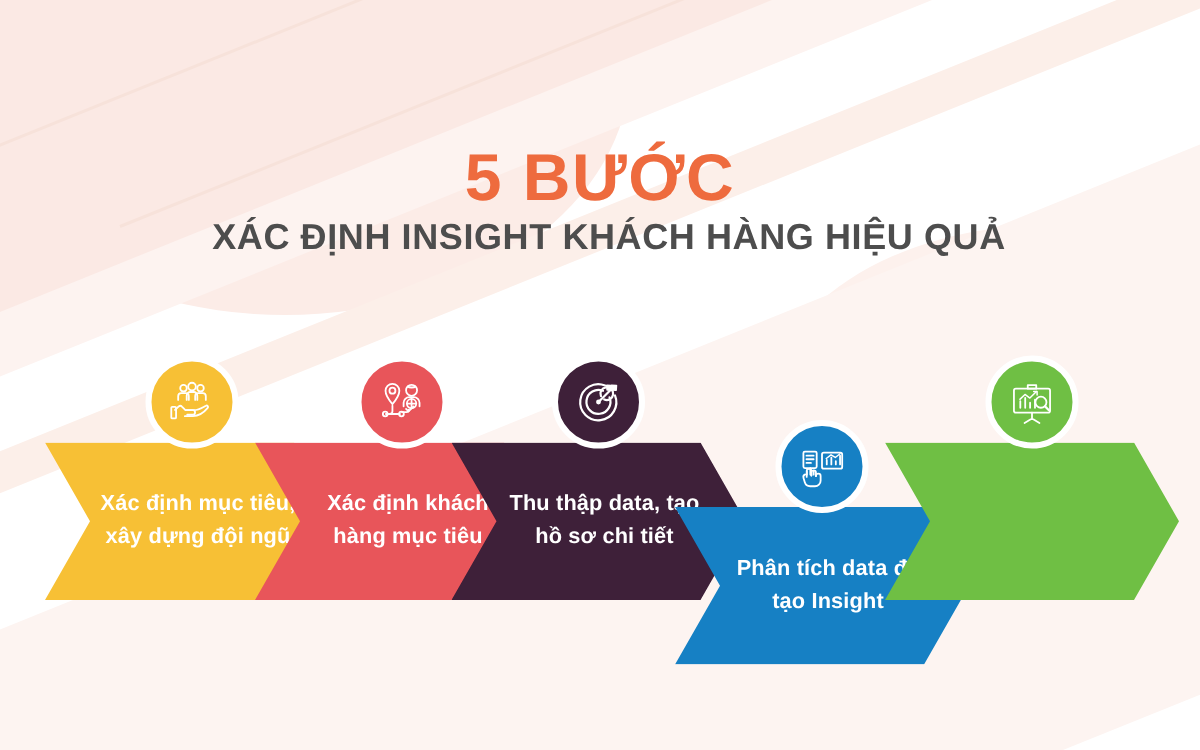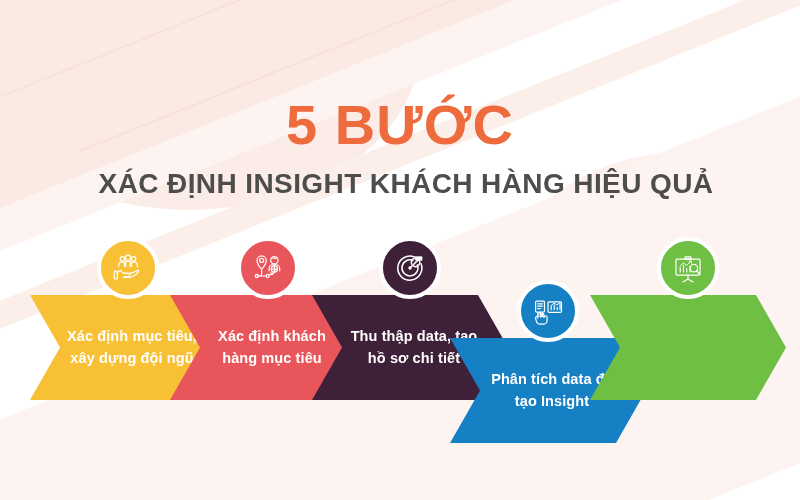--- a/index.html
+++ b/index.html
@@ -82,34 +82,34 @@
   
   .heading {
     position: absolute;
     top: 96px;
     left: 0;
     width: 800px;
     text-align: center;
     z-index: 5;
   }
   .title-main {
-    font-size: 56px;
+    font-size: 44px;
     font-weight: bold;
     letter-spacing: 1px;
     color: #ee6b3e;
     line-height: 1.05;
     margin: 0;
   }
   .title-sub {
-    font-size: 28px;
+    font-size: 24px;
     font-weight: bold;
     letter-spacing: 0.4px;
     color: #4d4d4d;
     line-height: 1.1;
-    margin: 14px 0 0 0;
+    margin: 4px 0 0 0;
     white-space: nowrap;
     padding-left: 12px;
   }
 
   
   .steps {
     position: absolute;
     left: 0;
     top: 0;
     width: 800px;
@@ -223,21 +223,21 @@
           <path d="M15 27.5v5.3c0 1.4-1.1 2.5-2.5 2.5H9.2"></path>
           <path d="M24 33.5h4.2c1.2 0 2.2-1 2.2-2.2"></path>
           <path d="M9 35.3h13"></path>
           <circle cx="8.2" cy="35.3" r="2.2"></circle>
           <circle cx="23.5" cy="35.3" r="2.2"></circle>
           <path d="M27.8 30.5l2.4 2.4 4.6-4.8"></path>
         </svg>
       </div>
     </div>
 
-    <div class="step" style="left:312px;">
+    <div class="step" style="left:301px;">
       <div class="arrow" style="background:#3e2039;"></div>
       <div class="step-label">Thu thập data, tạo hồ sơ chi tiết</div>
       <div class="icon-badge" style="left:67px; background:#3e2039;">
         <svg viewBox="0 0 48 48" fill="none" stroke="#ffffff" stroke-width="2.1" stroke-linecap="round" stroke-linejoin="round">
           <path d="M39.5 17.8A17 17 0 1 1 30.2 8.5"></path>
           <path d="M34.4 19.6A11.3 11.3 0 1 1 28.2 13.4"></path>
           <path d="M29.4 21.6a6 6 0 1 0-3.1-3.1"></path>
           <circle cx="24" cy="24" r="2.3" fill="#ffffff" stroke="none"></circle>
           <path d="M24 24L36.5 11.5"></path>
           <path d="M31.8 8.2l.3 4.4 4.4.3-.3-4.4z" fill="#ffffff" stroke="#ffffff" stroke-width="1.5"></path>

